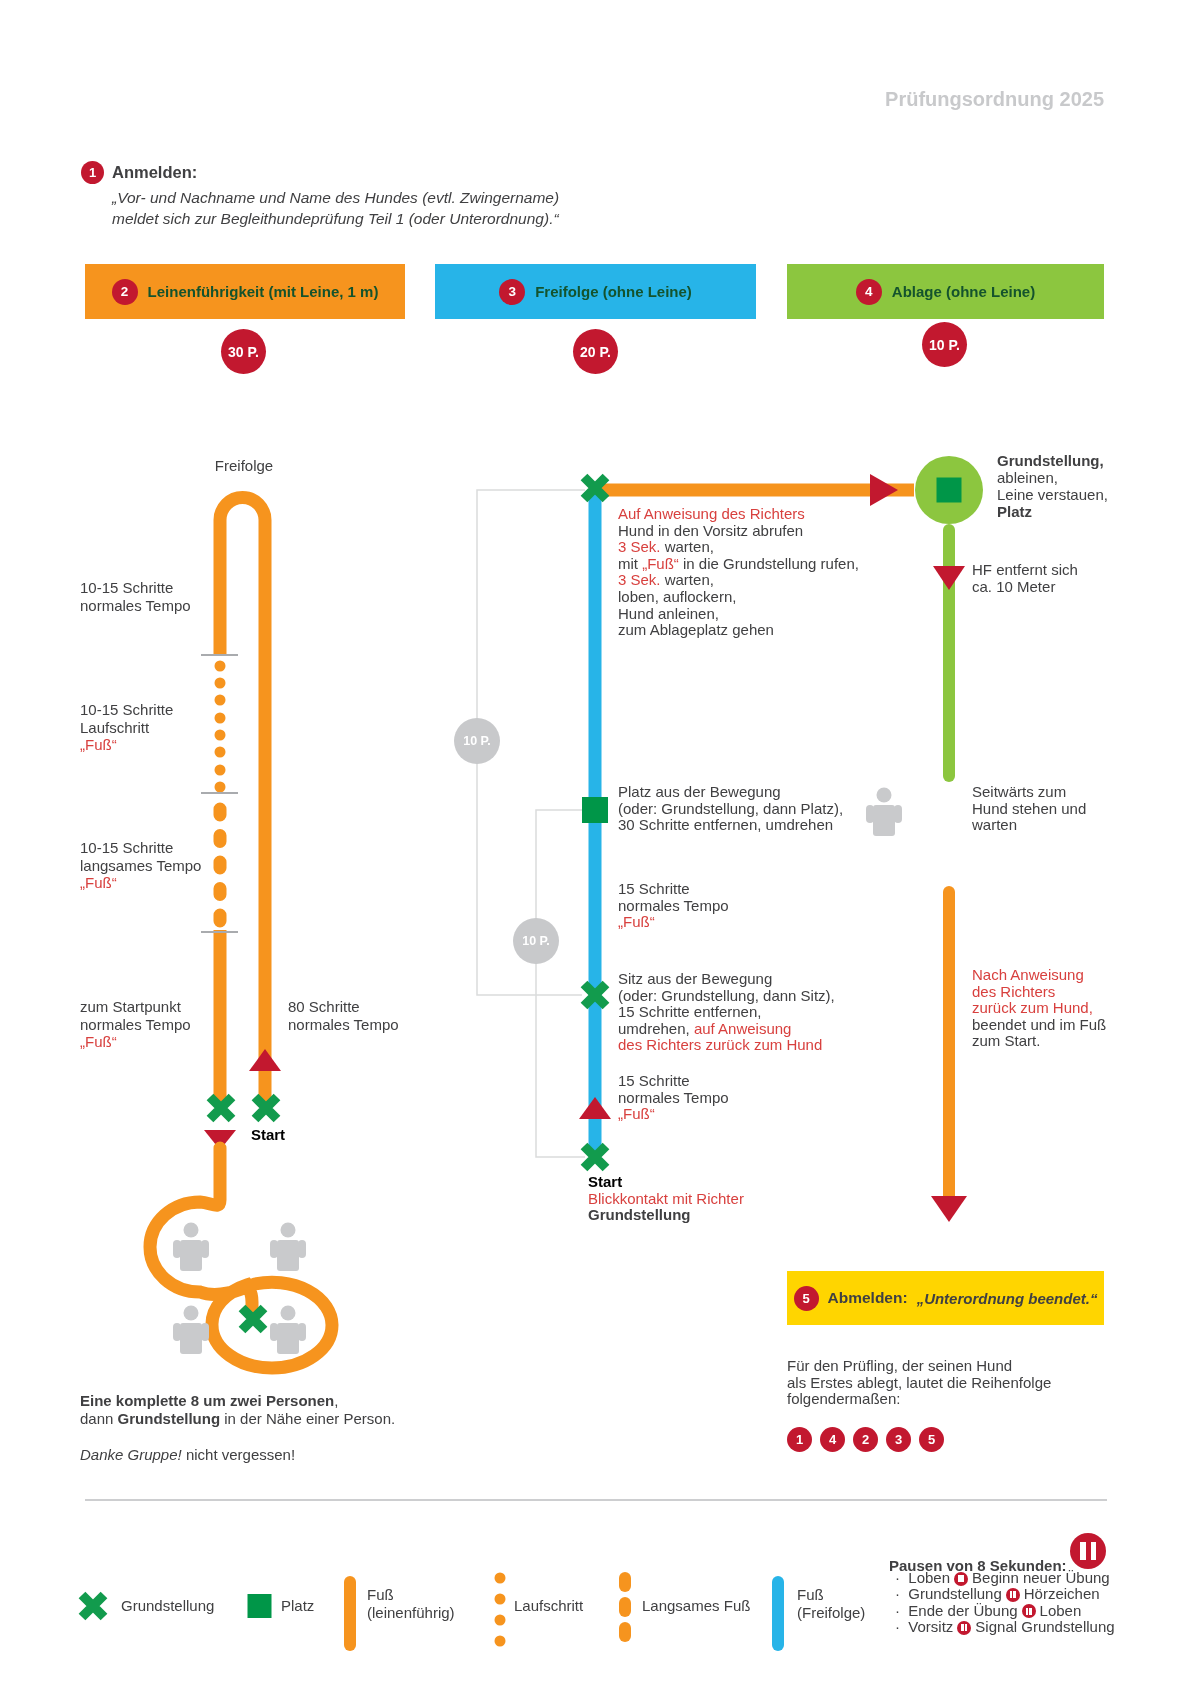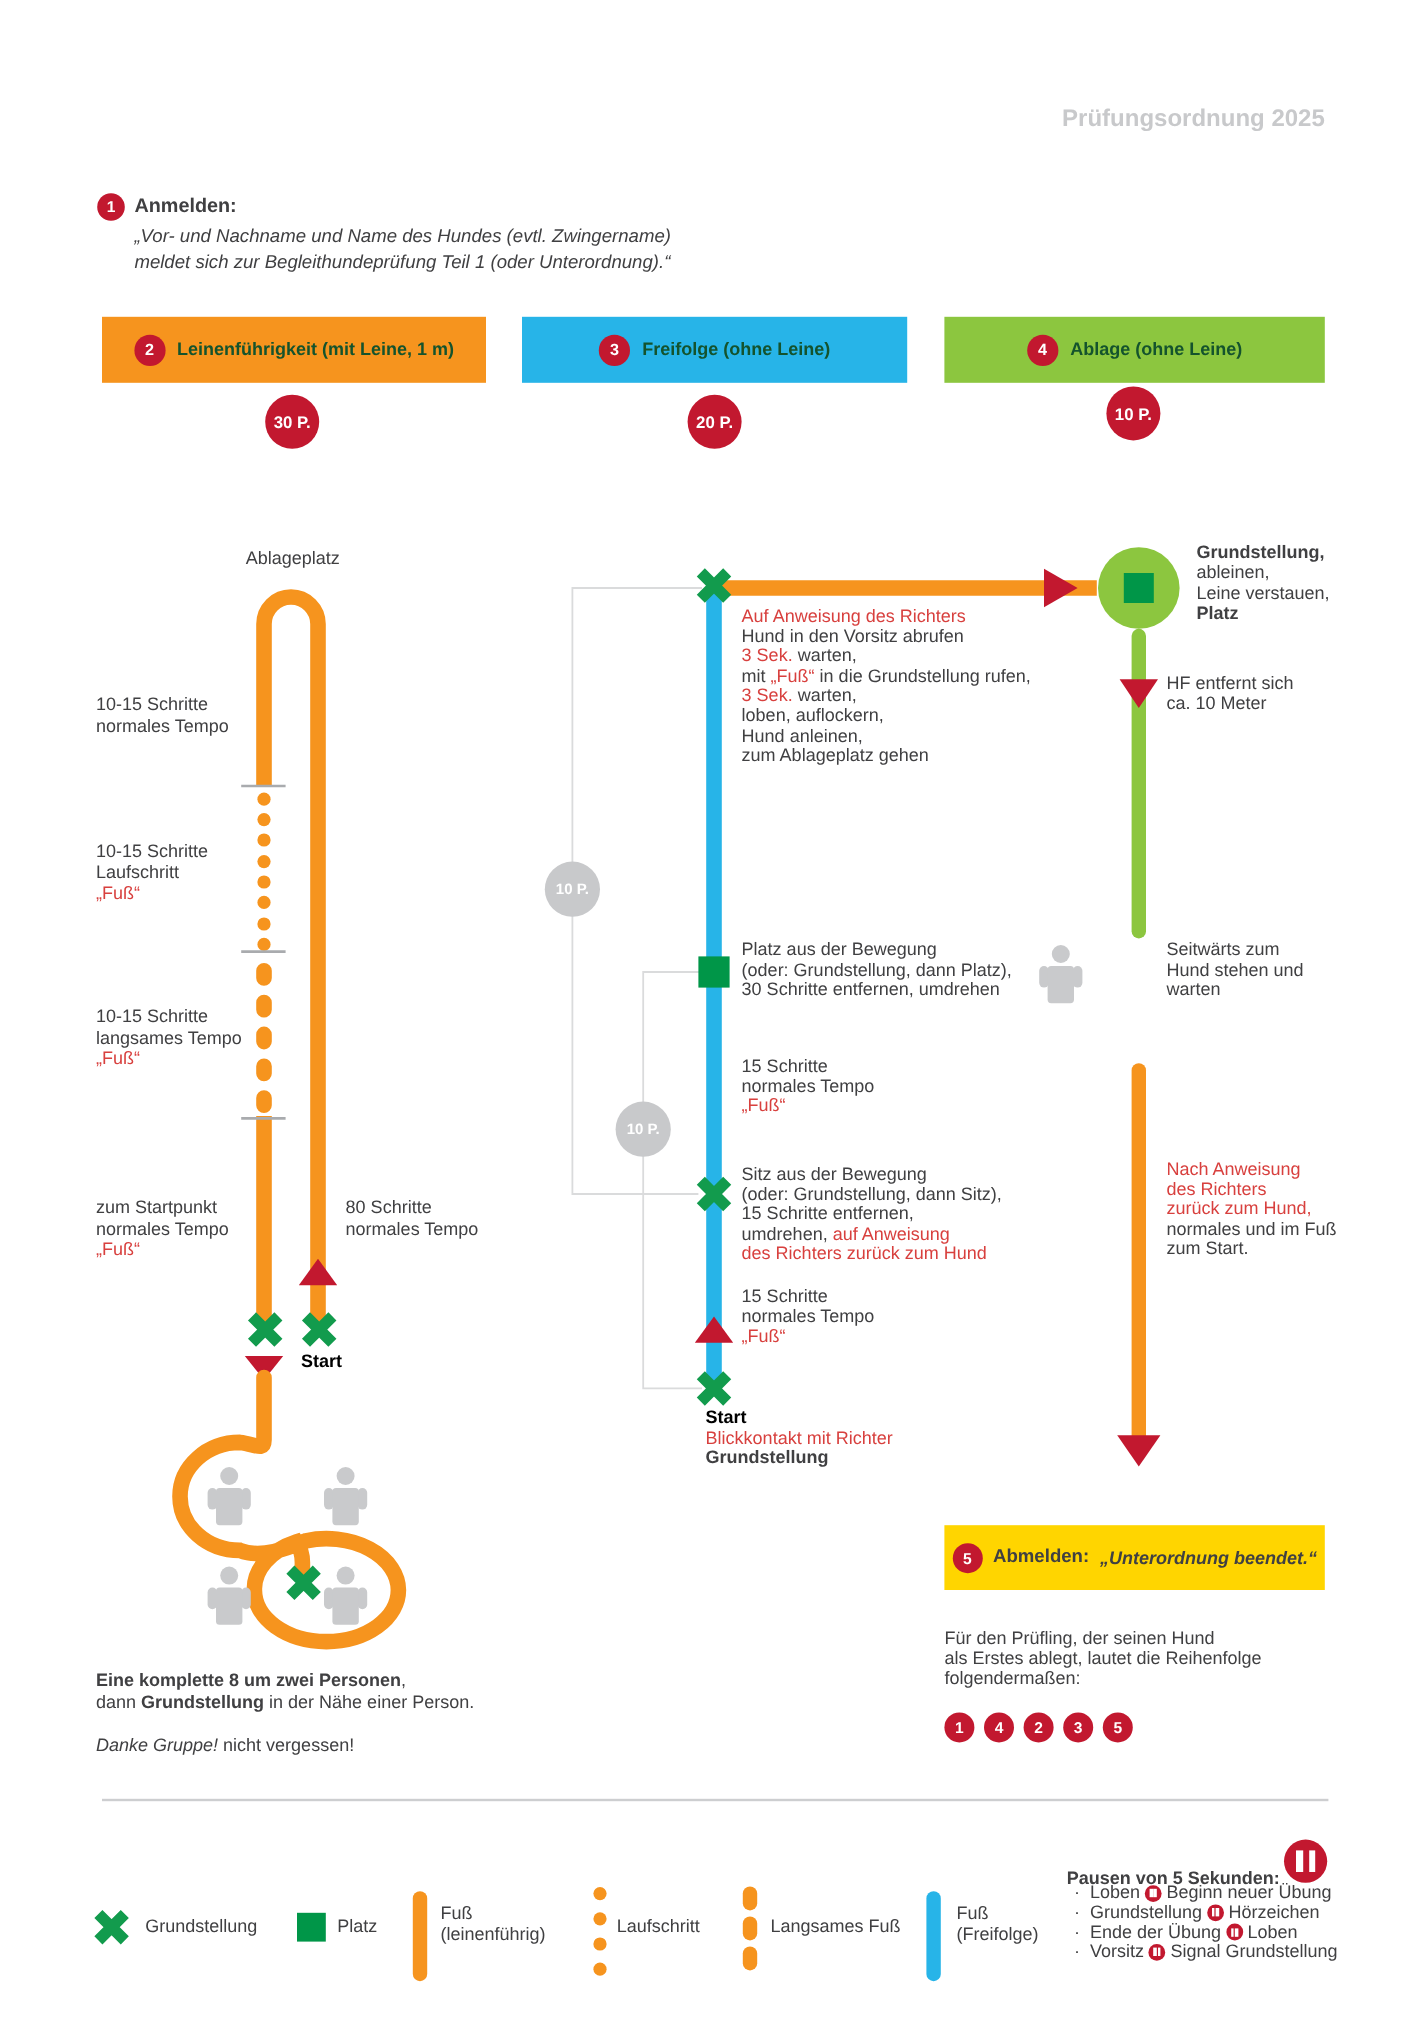--- a/index.html
+++ b/index.html
@@ -165,21 +165,21 @@
   </div>
   <div class="secbox" style="left:787px;width:317px;background:#8CC63F;">
     <div class="badge n26">4</div>
     <div class="lbl">Ablage (ohne Leine)</div>
   </div>
 
   <div class="abs badge pbig" style="left:221px;top:329px;">30 P.</div>
   <div class="abs badge pbig" style="left:573px;top:329px;">20 P.</div>
   <div class="abs badge pbig" style="left:922px;top:322px;">10 P.</div>
 
-  <div class="abs txt" style="left:194px;top:458px;width:100px;text-align:center;">Ablageplatz</div>
+  <div class="abs txt" style="left:194px;top:458px;width:100px;text-align:center;">Freifolge</div>
 
   <div class="abs txt lh17" style="left:80px;top:579px;">
     <div>10-15 Schritte</div>
     <div>normales Tempo</div>
   </div>
   <div class="abs txt lh17" style="left:80px;top:701px;">
     <div>10-15 Schritte</div>
     <div>Laufschritt</div>
     <div class="red">„Fuß“</div>
   </div>
@@ -262,21 +262,21 @@
   </div>
   <div class="abs txt" style="left:972px;top:784px;">
     <div>Seitwärts zum</div>
     <div>Hund stehen und</div>
     <div>warten</div>
   </div>
   <div class="abs txt" style="left:972px;top:967px;">
     <div class="red">Nach Anweisung</div>
     <div class="red">des Richters</div>
     <div class="red">zurück zum Hund,</div>
-    <div>normales und im Fuß</div>
+    <div>beendet und im Fuß</div>
     <div>zum Start.</div>
   </div>
 
   <div class="ybox">
     <div class="badge n25">5</div>
     <div class="lbl">Abmelden:</div>
     <div class="qt">„Unterordnung beendet.“</div>
   </div>
 
   <div class="abs txt" style="left:787px;top:1358px;">
@@ -300,21 +300,21 @@
     <div>Fuß</div>
     <div>(leinenführig)</div>
   </div>
   <div class="abs legendlabel" style="left:514px;top:1597px;">Laufschritt</div>
   <div class="abs legendlabel" style="left:642px;top:1597px;">Langsames Fuß</div>
   <div class="abs legendlabel" style="left:797px;top:1586px;">
     <div>Fuß</div>
     <div>(Freifolge)</div>
   </div>
 
-  <div class="abs b" style="left:889px;top:1557px;font-size:15px;">Pausen von 5 Sekunden:</div>
+  <div class="abs b" style="left:889px;top:1557px;font-size:15px;">Pausen von 8 Sekunden:</div>
   <div class="pausebig"></div>
   <div class="abs" style="left:895px;top:1570px;font-size:15px;line-height:16.4px;">
     <div><span>·</span>&nbsp;&nbsp;<span>Loben</span><span class="pause"></span><span>Beginn neuer Übung</span></div>
     <div><span>·</span>&nbsp;&nbsp;<span>Grundstellung</span><span class="pause"></span><span>Hörzeichen</span></div>
     <div><span>·</span>&nbsp;&nbsp;<span>Ende der Übung</span><span class="pause"></span><span>Loben</span></div>
     <div><span>·</span>&nbsp;&nbsp;<span>Vorsitz</span><span class="pause"></span><span>Signal Grundstellung</span></div>
   </div>
 
 </div>
 

